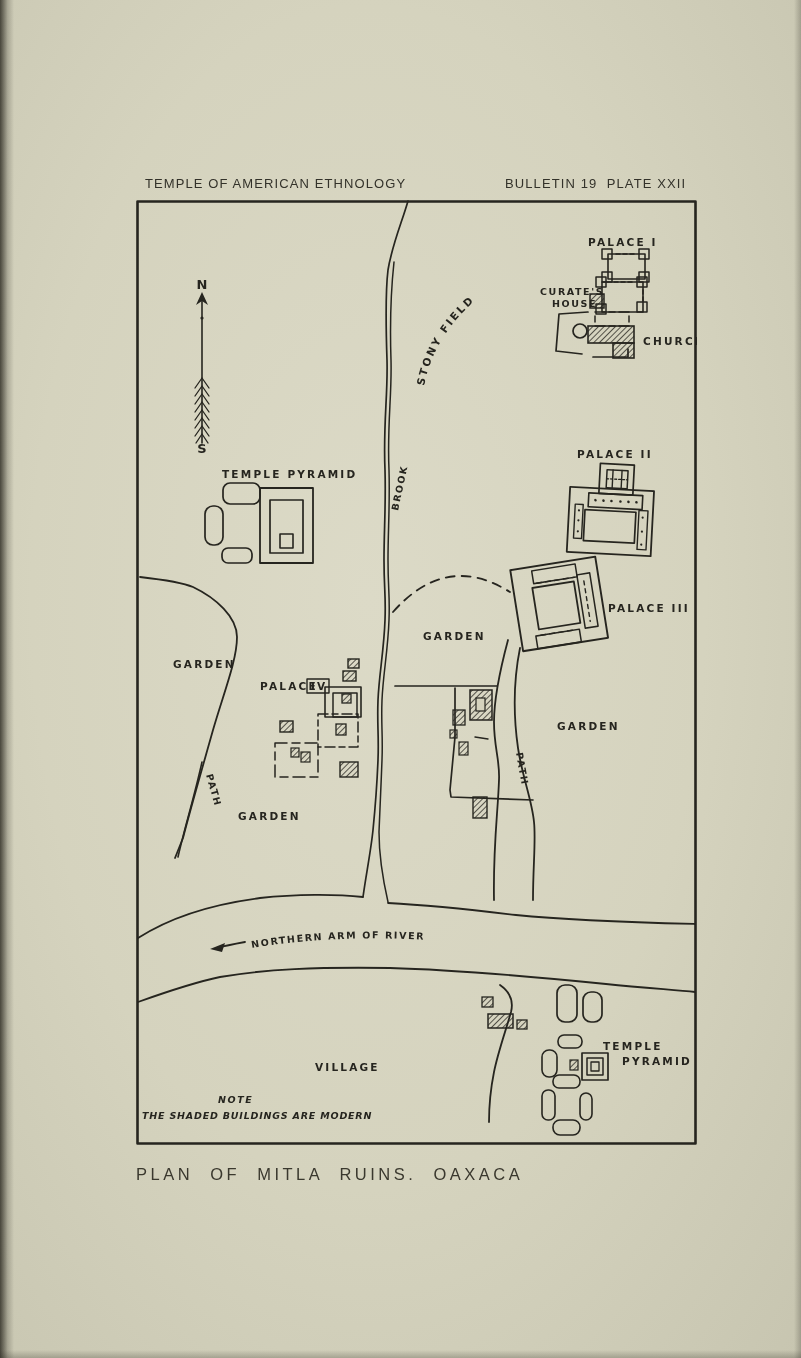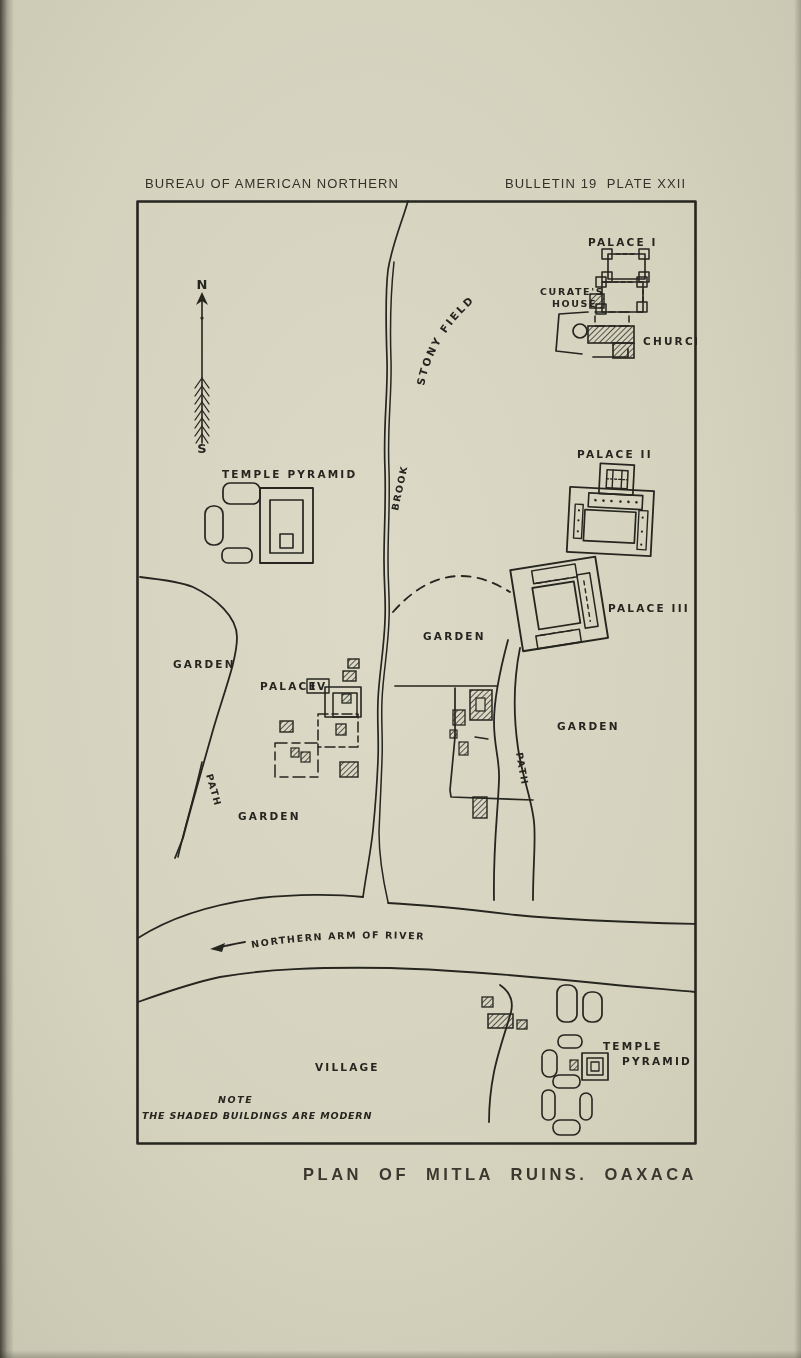--- a/index.html
+++ b/index.html
@@ -10,37 +10,37 @@
   }
   .gutter-left{position:absolute;left:0;top:0;width:14px;height:100%;
     background:linear-gradient(90deg, rgba(38,36,28,.8), rgba(38,36,28,.22) 55%, rgba(38,36,28,0));}
   .edge-right{position:absolute;right:0;top:0;width:7px;height:100%;
     background:linear-gradient(270deg, rgba(38,36,28,.25), rgba(38,36,28,0));}
   .edge-bottom{position:absolute;left:0;bottom:0;width:100%;height:8px;
     background:linear-gradient(0deg, rgba(38,36,28,.25), rgba(38,36,28,0));}
   .hdr{position:absolute;top:176px;font-size:13px;letter-spacing:1.1px;color:#33322a;white-space:pre;}
   .hdr-left{left:145px;}
   .hdr-right{left:505px;}
-  .caption{position:absolute;left:136px;top:1165px;width:561px;text-align:right;
-    font-size:16.5px;letter-spacing:3.5px;word-spacing:9px;color:#3a382e;font-weight:bold;}
+  .caption{position:absolute;left:136px;top:1165px;width:561px;text-align:left;
+    font-size:16.5px;letter-spacing:3.5px;word-spacing:9px;color:#3a382e;}
   .plate{position:absolute;left:136px;top:200px;width:561px;height:945px;}
   svg text{fill:#26251f;font-family:"DejaVu Sans","Liberation Sans",sans-serif;font-weight:700;}
   svg .hand{font-size:10.5px;letter-spacing:2.2px;}
   svg .hand-sm{font-size:9.5px;letter-spacing:1.6px;}
   svg .ital{font-style:italic;font-weight:700;}
   svg path, svg rect.ln, svg line, svg circle.ln, svg polyline{stroke:#26251f;fill:none;stroke-linecap:round;stroke-linejoin:round;}
 </style>
 </head>
 <body>
 
 <div class="gutter-left"></div>
 <div class="edge-right"></div>
 <div class="edge-bottom"></div>
 
-<div class="hdr hdr-left">BUREAU OF AMERICAN NORTHERN</div>
+<div class="hdr hdr-left">TEMPLE OF AMERICAN ETHNOLOGY</div>
 <div class="hdr hdr-right">BULLETIN 19  PLATE XXII</div>
 
 <div class="plate">
 <svg width="561" height="945" viewBox="0 0 561 945">
   <defs>
     <pattern id="hatch" width="4" height="4" patternTransform="rotate(45)" patternUnits="userSpaceOnUse">
       <line x1="0" y1="0" x2="0" y2="4" stroke="#26251f" stroke-width="1.5"></line>
     </pattern>
     <path id="sf-path" d="M 288 186 Q 298 133 347 94"></path>
     <path id="river-label-path" d="M 116 748 C 180 737 262 735 334 744"></path>

